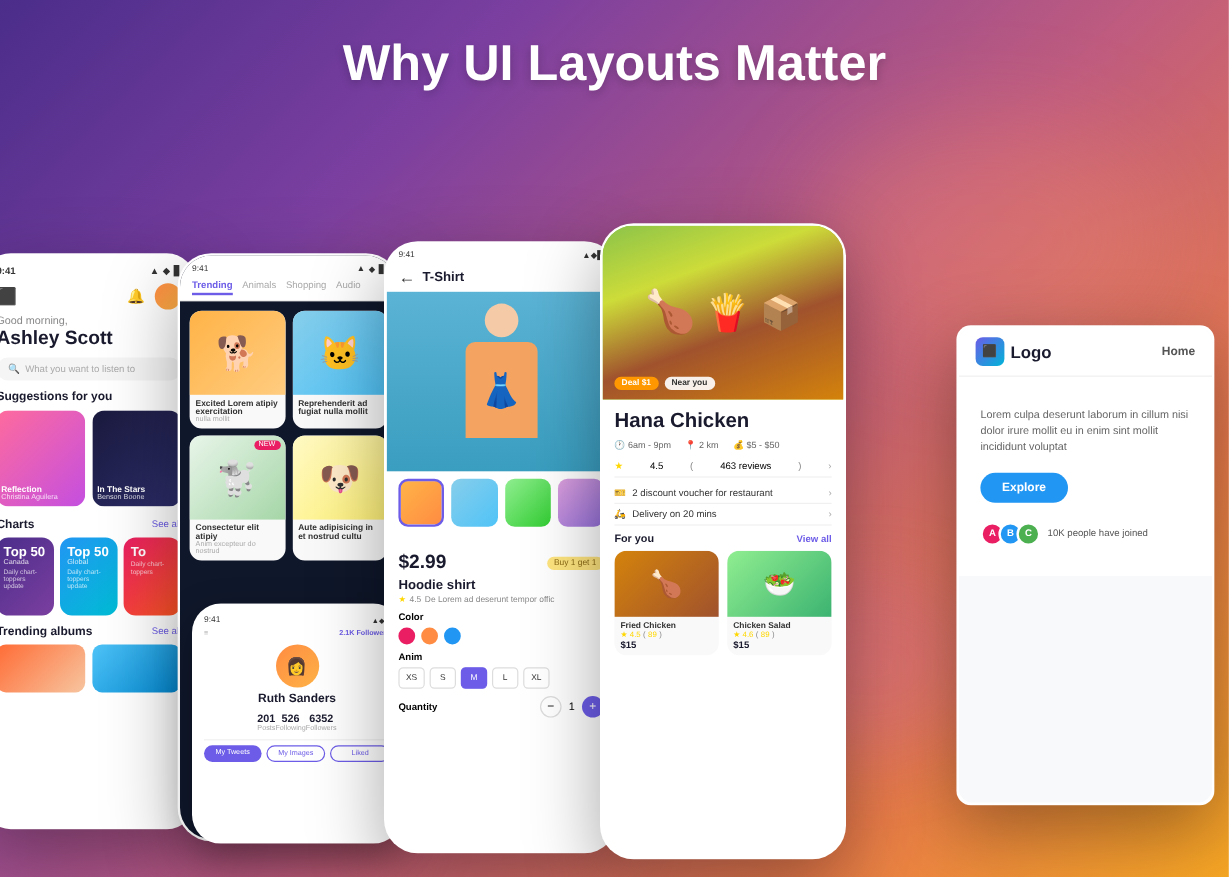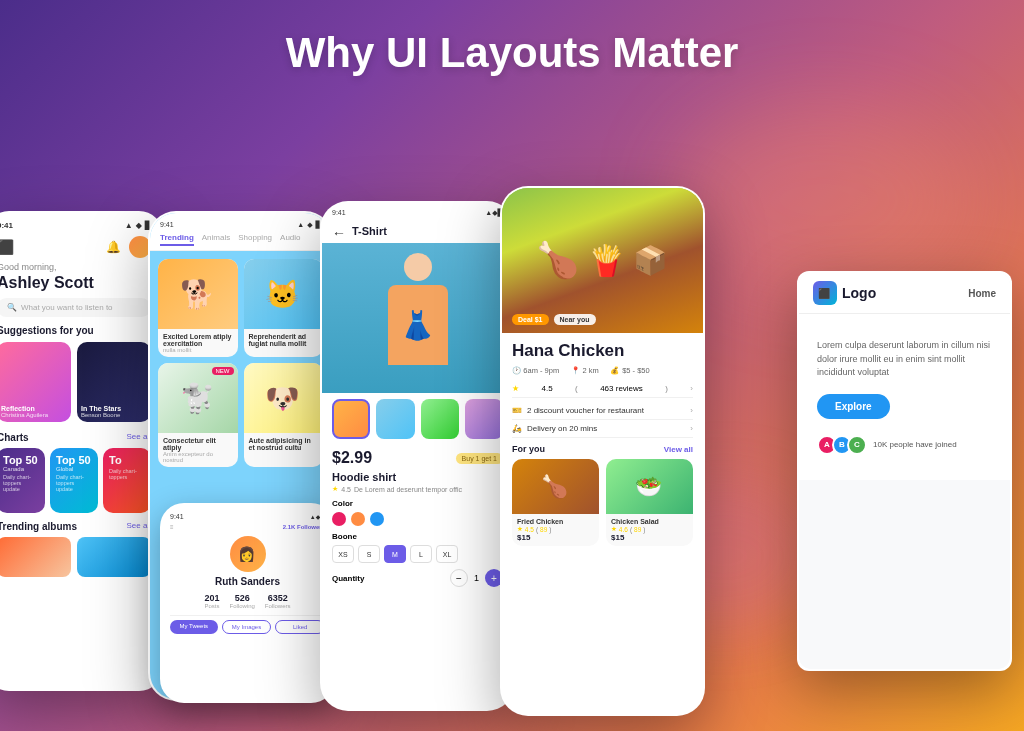--- a/index.html
+++ b/index.html
@@ -168,21 +168,21 @@
     
     .phone2 {
       width: 185px;
       height: 490px;
       left: 148px;
       bottom: 30px;
     }
     .phone2-inner {
       width: 100%;
       height: 100%;
-      background: #7dd3fc;
+      background: #0f172a;
       overflow: hidden;
     }
     .p2-header {
       background: #fff;
       padding: 8px 10px 4px;
       border-bottom: 1px solid #f0f0f0;
     }
     .p2-status { display: flex; justify-content: space-between; font-size: 7px; color: #333; margin-bottom: 4px; }
     .p2-tabs { display: flex; gap: 8px; font-size: 8px; }
     .p2-tab-active { color: #6C5CE7; font-weight: 700; border-bottom: 2px solid #6C5CE7; padding-bottom: 2px; }
@@ -233,21 +233,21 @@
     .p2b-profile { display: flex; flex-direction: column; align-items: center; margin-bottom: 6px; }
     .p2b-avatar {
       width: 36px; height: 36px;
       border-radius: 50%;
       background: linear-gradient(135deg, #FF8C42, #FFB347);
       margin-bottom: 4px;
       display: flex; align-items: center; justify-content: center;
       font-size: 14px;
     }
     .p2b-name { font-size: 10px; font-weight: 700; color: #1a1a2e; }
-    .p2b-stats { display: flex; gap: 10px; justify-content: center; margin-bottom: 6px; }
+    .p2b-stats { display: flex; justify-content: center; margin-bottom: 6px; }
     .p2b-stat { text-align: center; }
     .p2b-stat-val { font-size: 9px; font-weight: 700; color: #1a1a2e; }
     .p2b-stat-label { font-size: 6px; color: #aaa; }
     .p2b-tabs-row { display: flex; gap: 4px; border-top: 1px solid #f0f0f0; padding-top: 4px; }
     .p2b-tab-btn {
       flex: 1;
       background: #6C5CE7;
       color: white;
       border: none;
       border-radius: 8px;
@@ -326,21 +326,21 @@
       color: white;
       font-weight: 700;
     }
     .p3-thumbnails { display: flex; gap: 6px; padding: 6px 10px; }
     .p3-thumb {
       width: 40px; height: 40px;
       border-radius: 8px;
       overflow: hidden;
     }
     .p3-thumb-active { border: 2px solid #6C5CE7; }
-    .p3-price-row { padding: 4px 10px; display: flex; justify-content: space-between; align-items: center; }
+    .p3-price-row { padding: 4px 10px; display: flex; justify-content: space-between; align-items: center; margin-top: 11px; }
     .p3-price { font-size: 16px; font-weight: 800; color: #1a1a2e; }
     .p3-buy-tag { background: #FFE57F; font-size: 7px; padding: 2px 6px; border-radius: 8px; color: #8B6914; }
     .p3-product-name { padding: 0 10px 2px; font-size: 11px; font-weight: 700; color: #1a1a2e; }
     .p3-rating { padding: 0 10px 6px; font-size: 7px; color: #888; display: flex; align-items: center; gap: 3px; }
     .p3-color-row { padding: 0 10px 6px; }
     .p3-color-label { font-size: 8px; font-weight: 700; margin-bottom: 4px; }
     .p3-colors { display: flex; gap: 5px; }
     .p3-color-dot { width: 14px; height: 14px; border-radius: 50%; cursor: pointer; }
     .p3-size-row { padding: 0 10px 6px; }
     .p3-size-label { font-size: 8px; font-weight: 700; margin-bottom: 4px; }
@@ -717,21 +717,21 @@
     </div>
     <div class="p3-color-row">
       <div class="p3-color-label">Color</div>
       <div class="p3-colors">
         <div class="p3-color-dot" style="background:#E91E63;"></div>
         <div class="p3-color-dot" style="background:#FF8C42;"></div>
         <div class="p3-color-dot" style="background:#2196F3;"></div>
       </div>
     </div>
     <div class="p3-size-row">
-      <div class="p3-size-label">Boone</div>
+      <div class="p3-size-label">Anim</div>
       <div class="p3-sizes">
         <div class="p3-size-btn">XS</div>
         <div class="p3-size-btn">S</div>
         <div class="p3-size-btn p3-size-btn-active">M</div>
         <div class="p3-size-btn">L</div>
         <div class="p3-size-btn">XL</div>
       </div>
     </div>
     <div class="p3-qty-row">
       <span class="p3-qty-label">Quantity</span>

